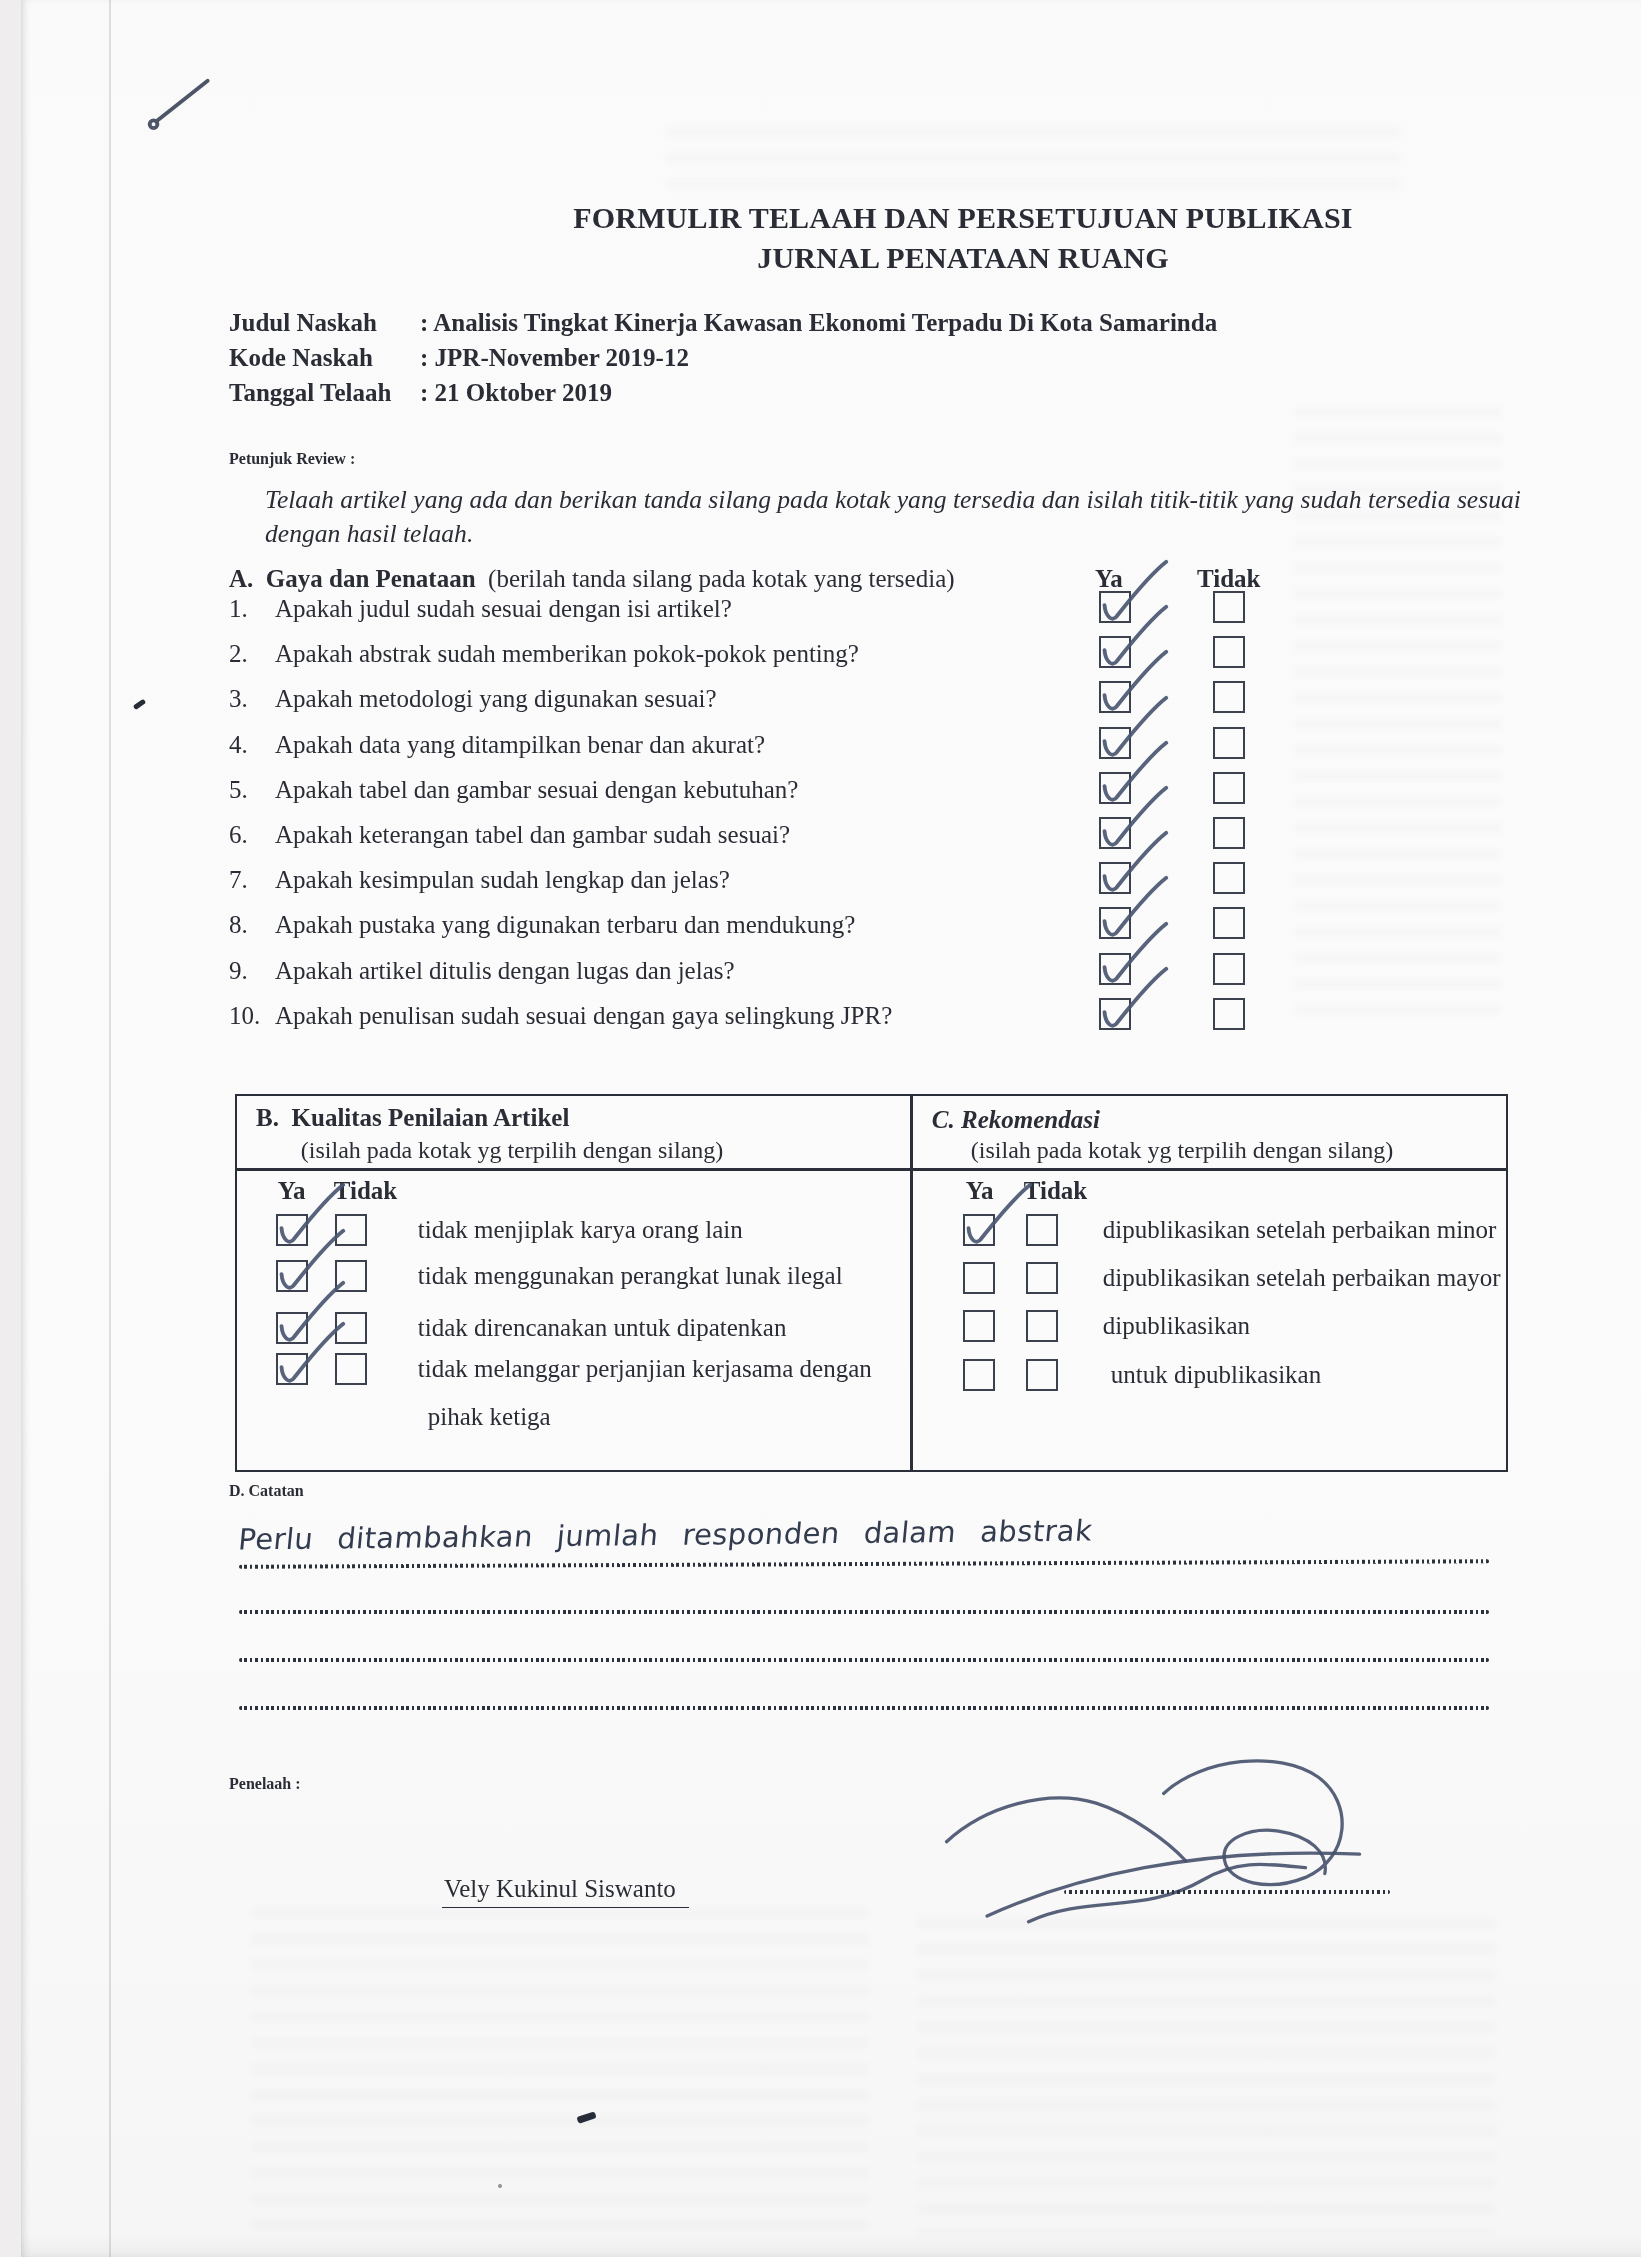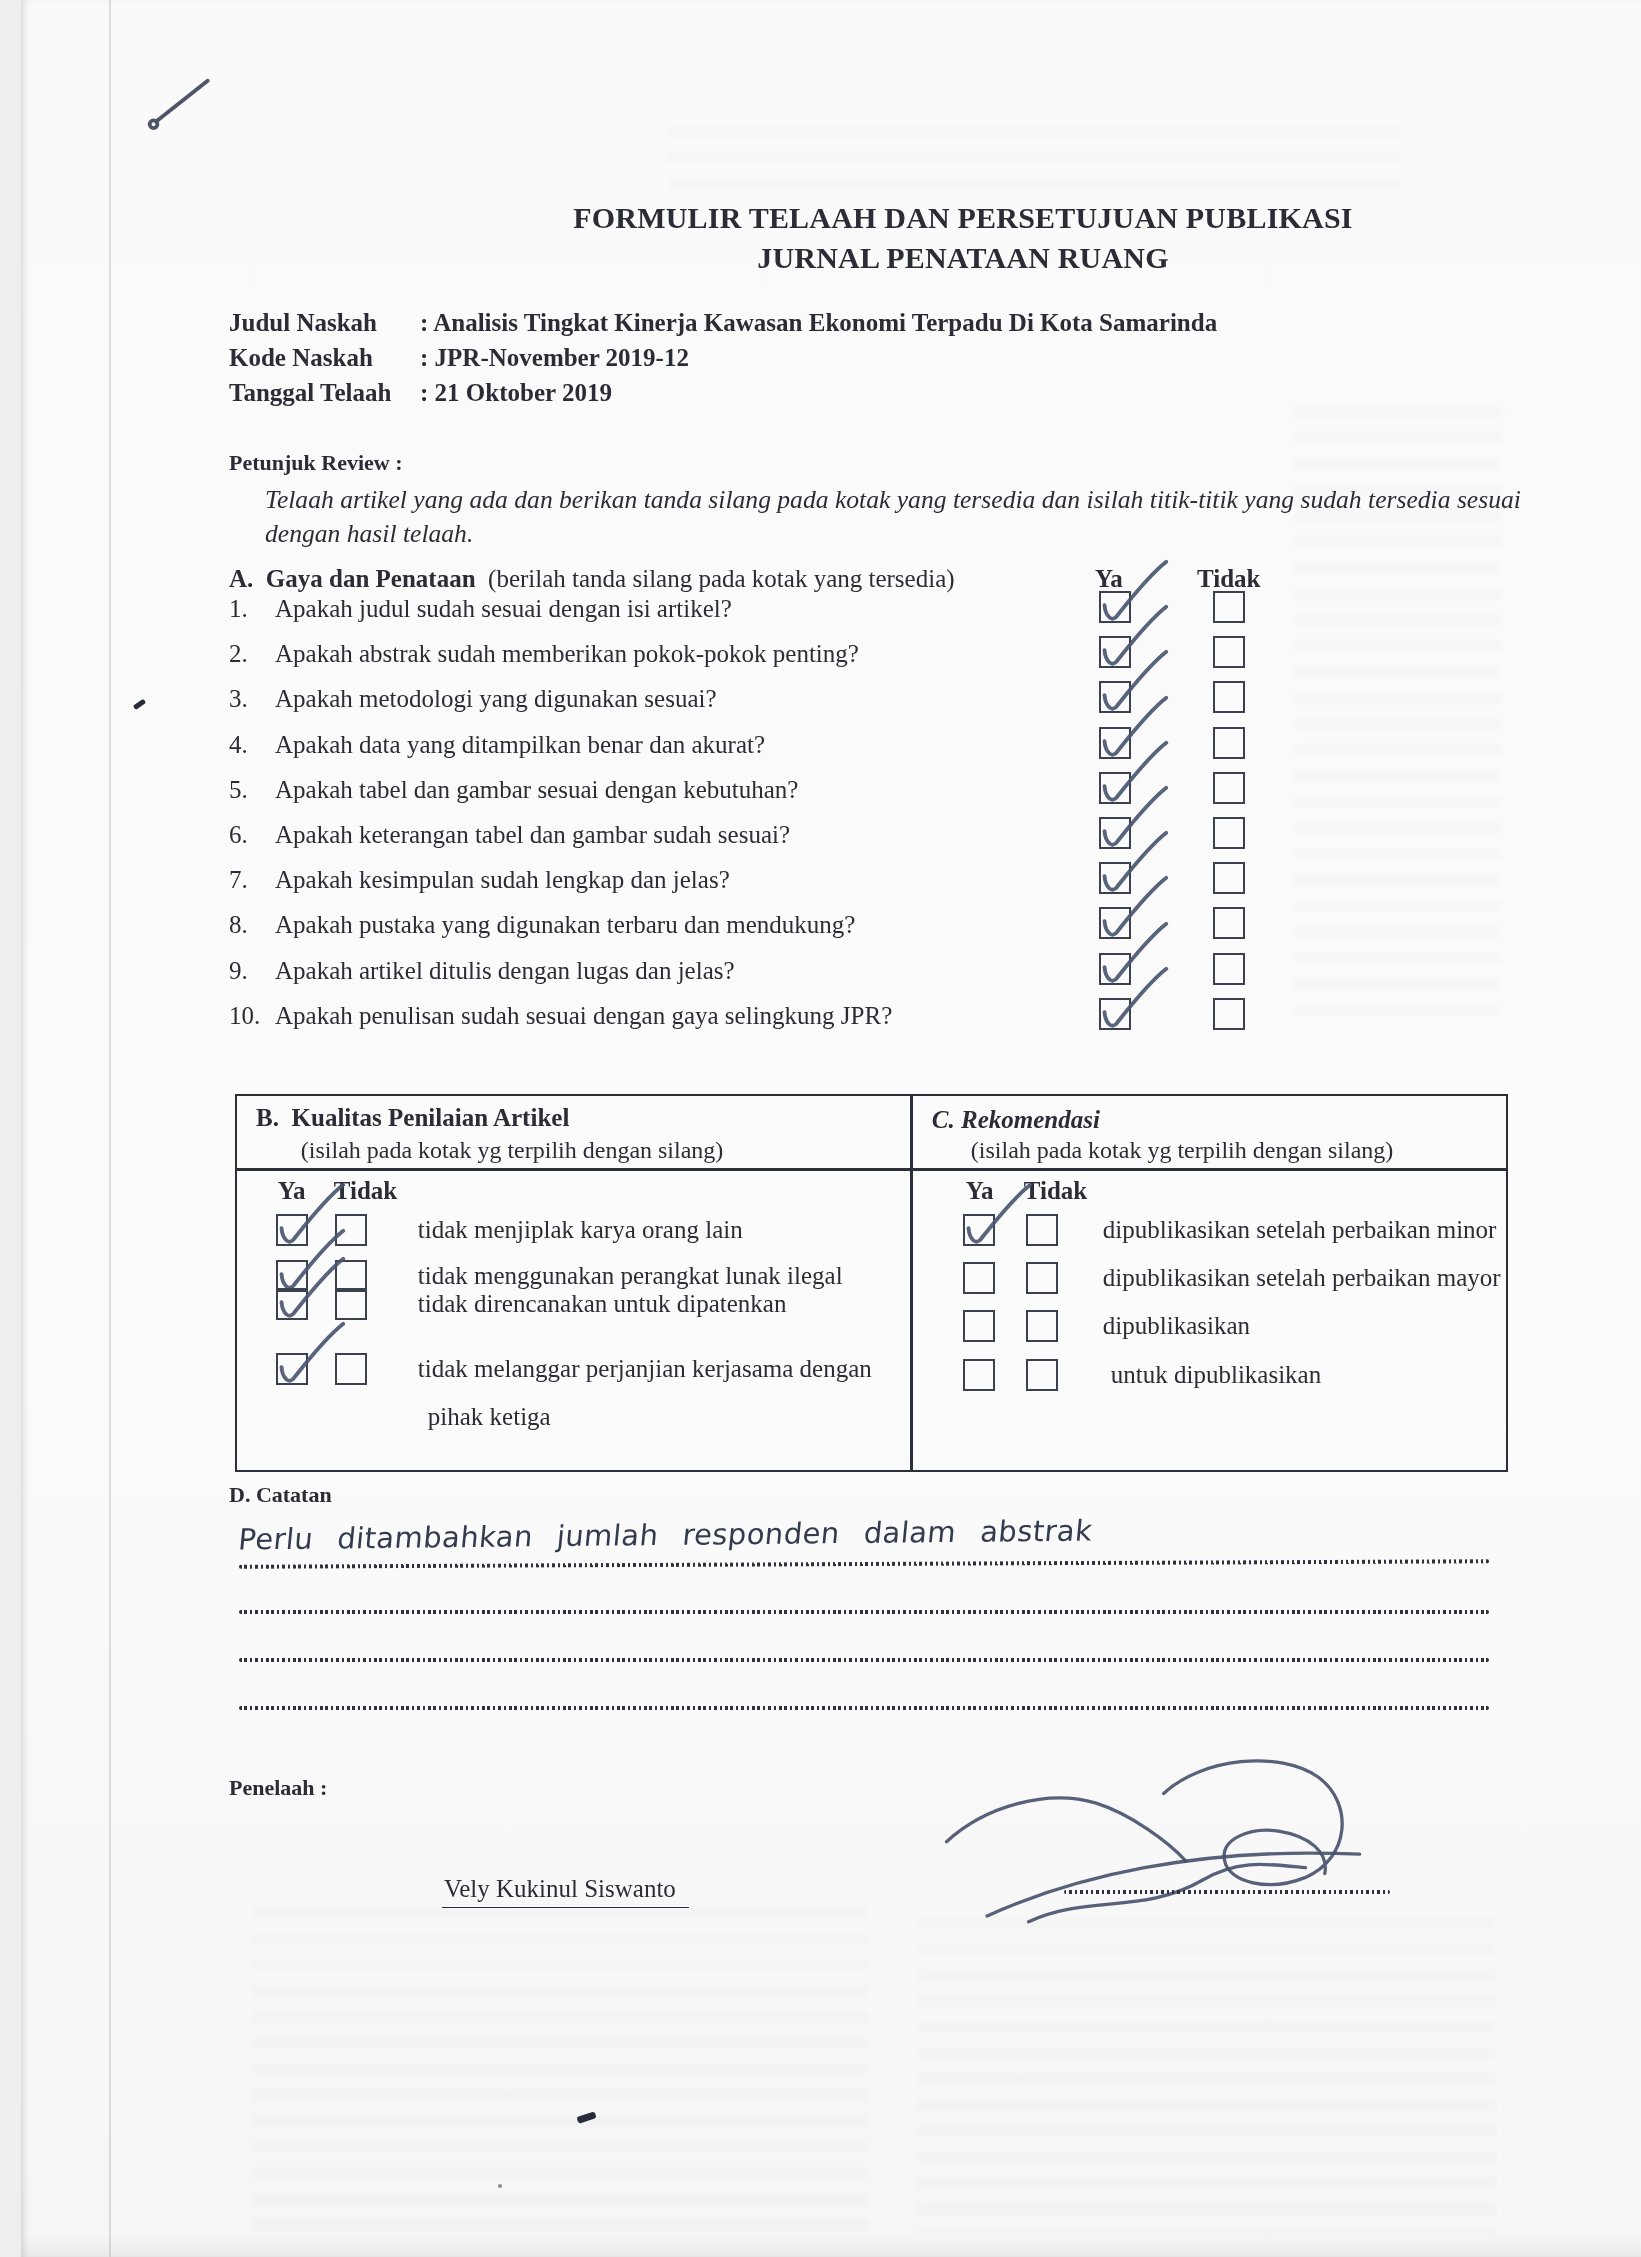--- a/index.html
+++ b/index.html
@@ -8,21 +8,21 @@
   .paper{position:absolute;left:21px;top:0;width:1620px;height:2257px;
     background:linear-gradient(180deg,#fbfafb 0%,#fcfbfc 60%,#f7f6f7 99%,#ecebec 100%);
     box-shadow:inset 5.8px 0 9.7px -5.8px rgba(90,85,95,.35);}
   .fold-line{position:absolute;left:109px;top:0;width:1.9px;height:2257px;background:rgba(150,145,155,.28);}
   .content{position:absolute;left:229px;top:0;width:1284px;height:2257px;}
   .abs{position:absolute;}
   .b{font-weight:bold;}
   .title{width:1284px;text-align:center;padding-left:92px;font-weight:bold;font-size:30px;letter-spacing:0.2px;}
   .meta-row{position:absolute;left:0;font-size:25px;font-weight:bold;white-space:nowrap;}
   .meta-label{display:inline-block;width:191px;}
-  .instr-head{font-size:22px;font-weight:bold;}
+  .instr-head{font-size:16px;font-weight:bold;}
   .instr-body{font-size:25.6px;font-style:italic;width:1299px;line-height:34px;margin-left:36px;}
   .sec-a-head{font-size:25px;white-space:nowrap;}
   .a-row{position:absolute;left:0;width:1284px;height:45px;font-size:25px;}
   .q-no{position:absolute;left:0;top:7.7px;}
   .q-text{position:absolute;left:46px;top:7.7px;white-space:nowrap;}
   .col-label{position:absolute;font-size:25px;font-weight:bold;}
   .cb{position:absolute;width:32px;height:32px;border:2.9px solid #3b414e;box-sizing:border-box;background:transparent;}
   .cb svg.check{position:absolute;left:-8.7px;top:-36px;width:81px;height:81px;overflow:visible;pointer-events:none;}
   .cb svg.check path{fill:none;stroke:var(--ink,#4a5671);stroke-width:4;stroke-linecap:round;opacity:.92;}
   .bc-table{position:absolute;left:5.8px;top:1094px;width:1273px;height:378px;border:2.9px solid #2a2f3a;box-sizing:border-box;}
@@ -219,21 +219,21 @@
           </div>
           <div class="bc-row" style="left: 0px; top: 164px; width: 666px;">
             <div class="cb" style="left: 39px; top: 0px;">
               <svg class="check" viewBox="0 0 84 84">
                 <path d="M13,50 C14,62 21,68 26,61 C38,46 58,20 77,5"></path>
               </svg>
             </div>
             <div class="cb" style="left: 98px; top: 0px;"></div>
             <span class="bc-text" style="left: 181px;">tidak menggunakan perangkat lunak ilegal</span>
           </div>
-          <div class="bc-row" style="left: 0px; top: 192px; width: 666px; padding-left: 13px;">
+          <div class="bc-row" style="left: 0px; top: 216px; width: 666px; padding-left: 13px;">
             <div class="cb" style="left: 39px; top: 0px;">
               <svg class="check" viewBox="0 0 84 84">
                 <path d="M13,50 C14,62 21,68 26,61 C38,46 58,20 77,5"></path>
               </svg>
             </div>
             <div class="cb" style="left: 98px; top: 0px;"></div>
             <span class="bc-text" style="left: 181px;">tidak direncanakan untuk dipatenkan</span>
           </div>
           <div class="bc-row" style="left: 0px; top: 257px; width: 666px;">
             <div class="cb" style="left: 39px; top: 0px;">

